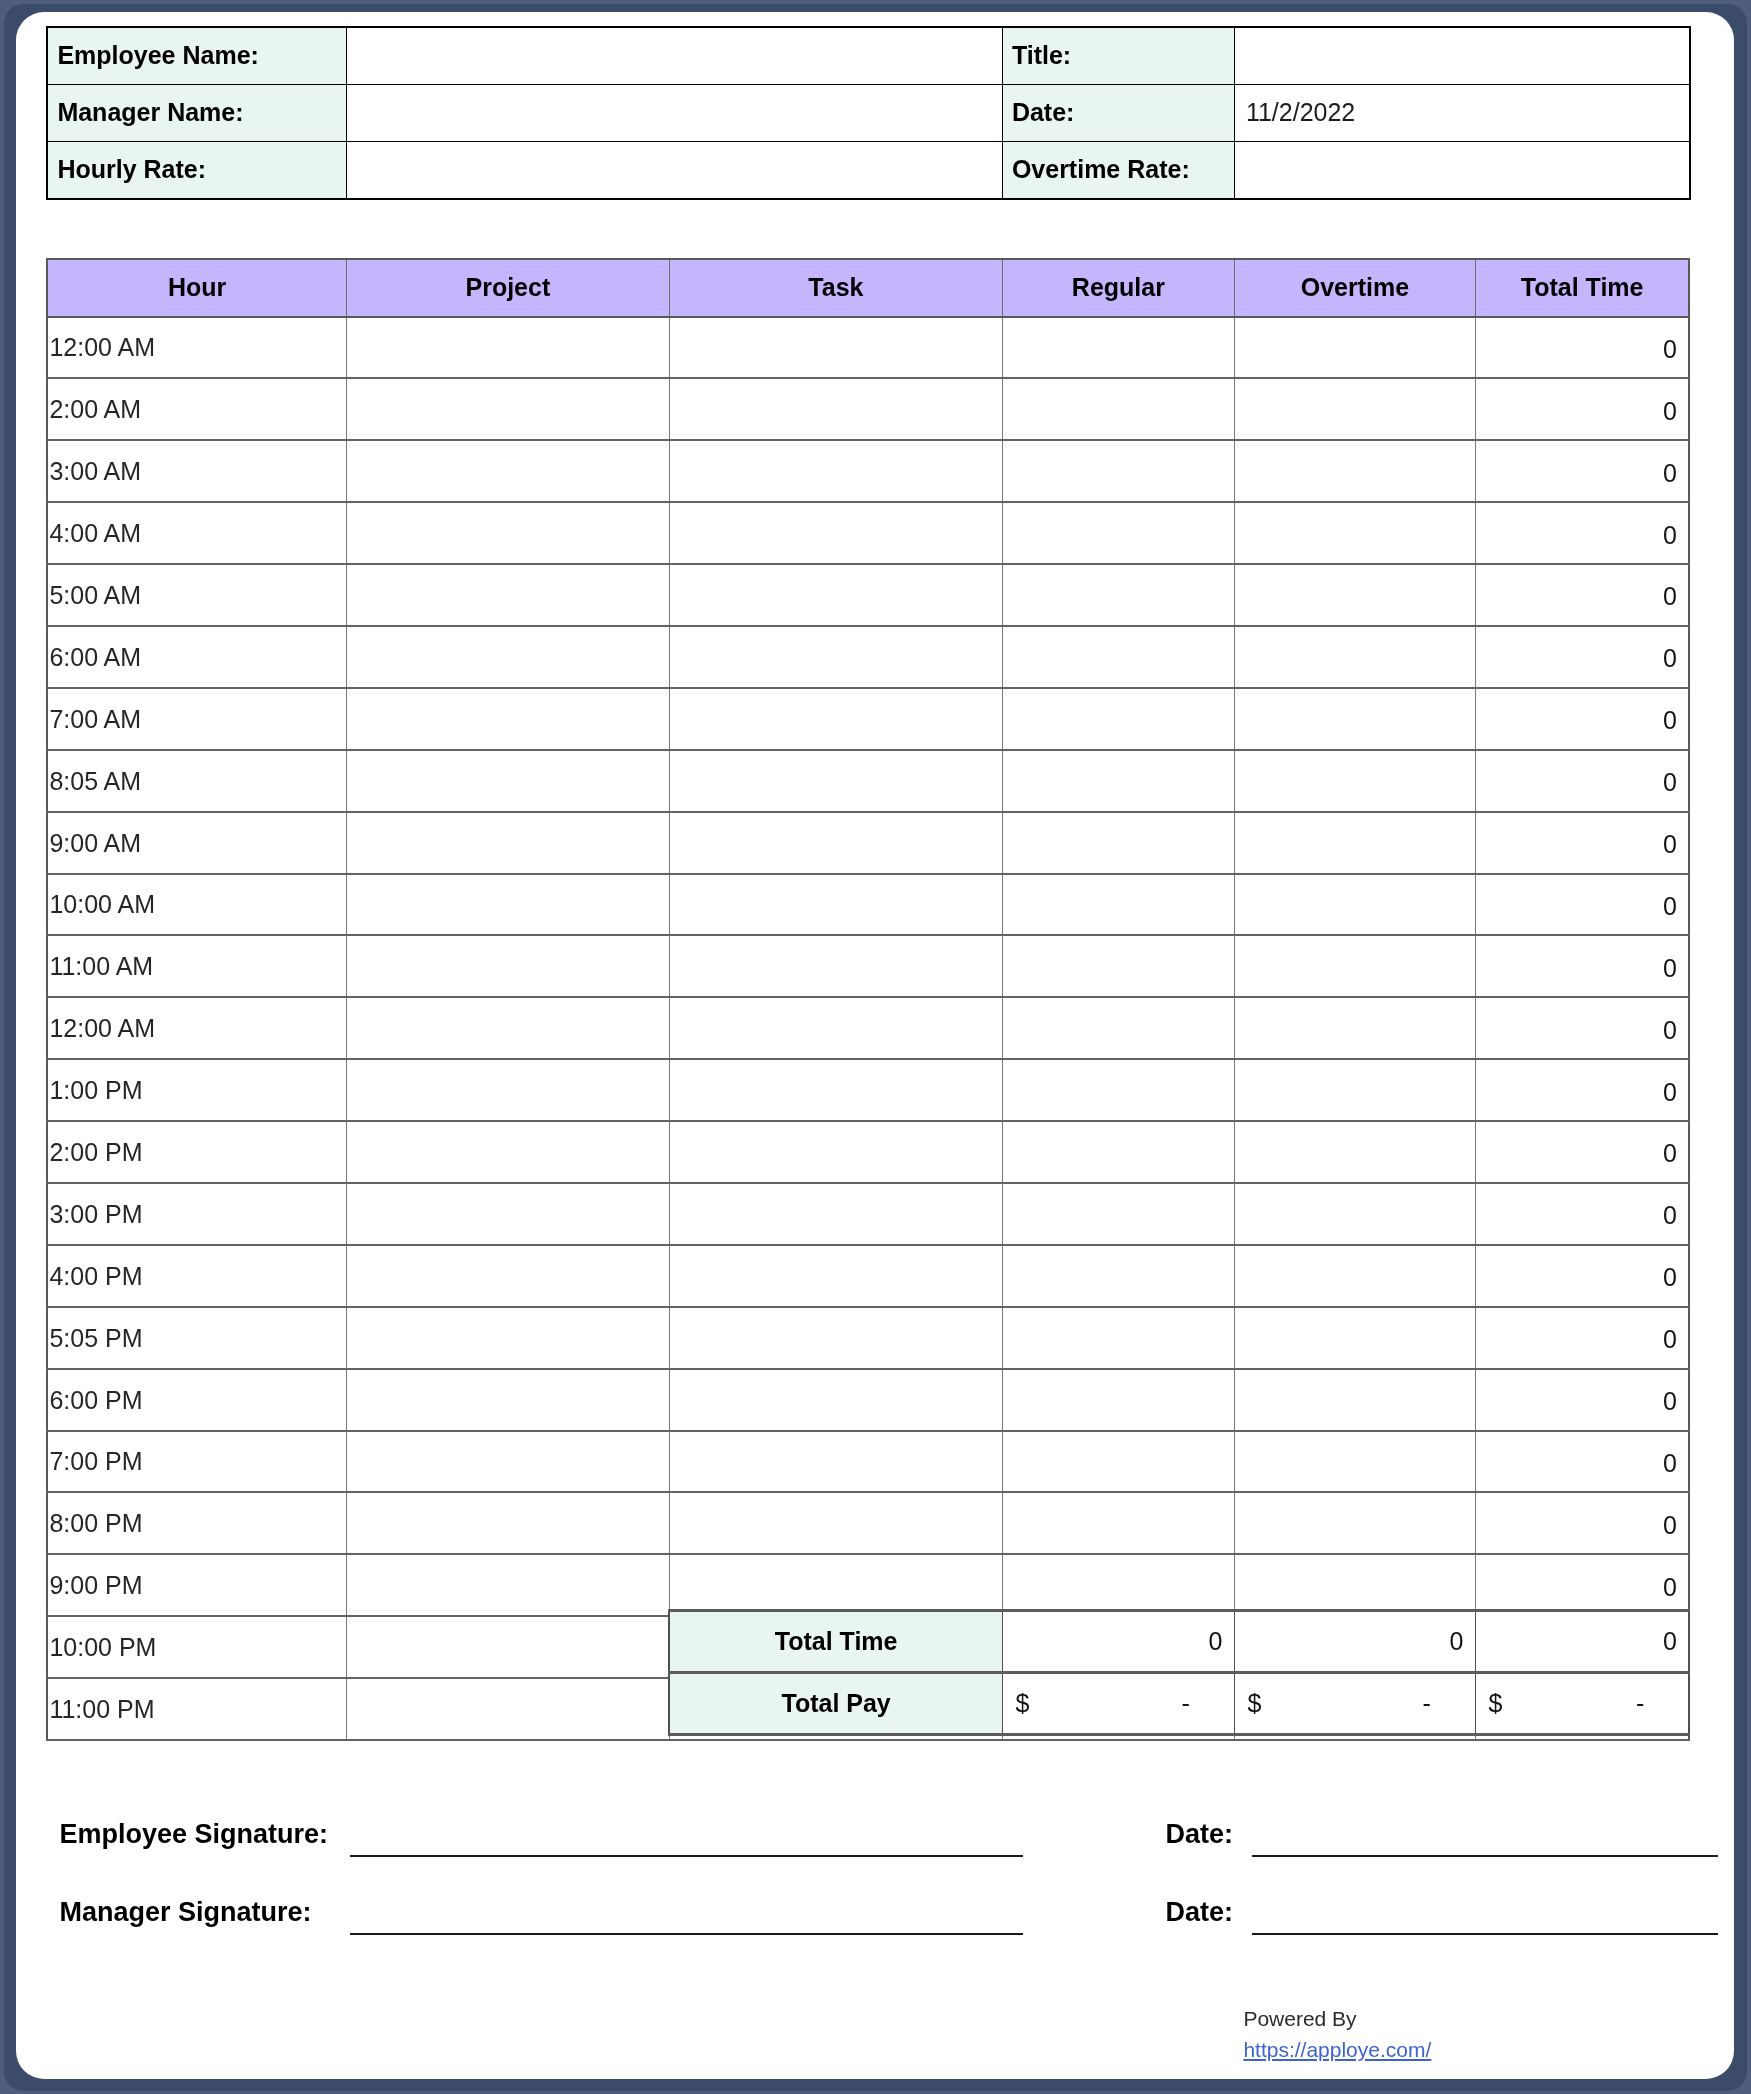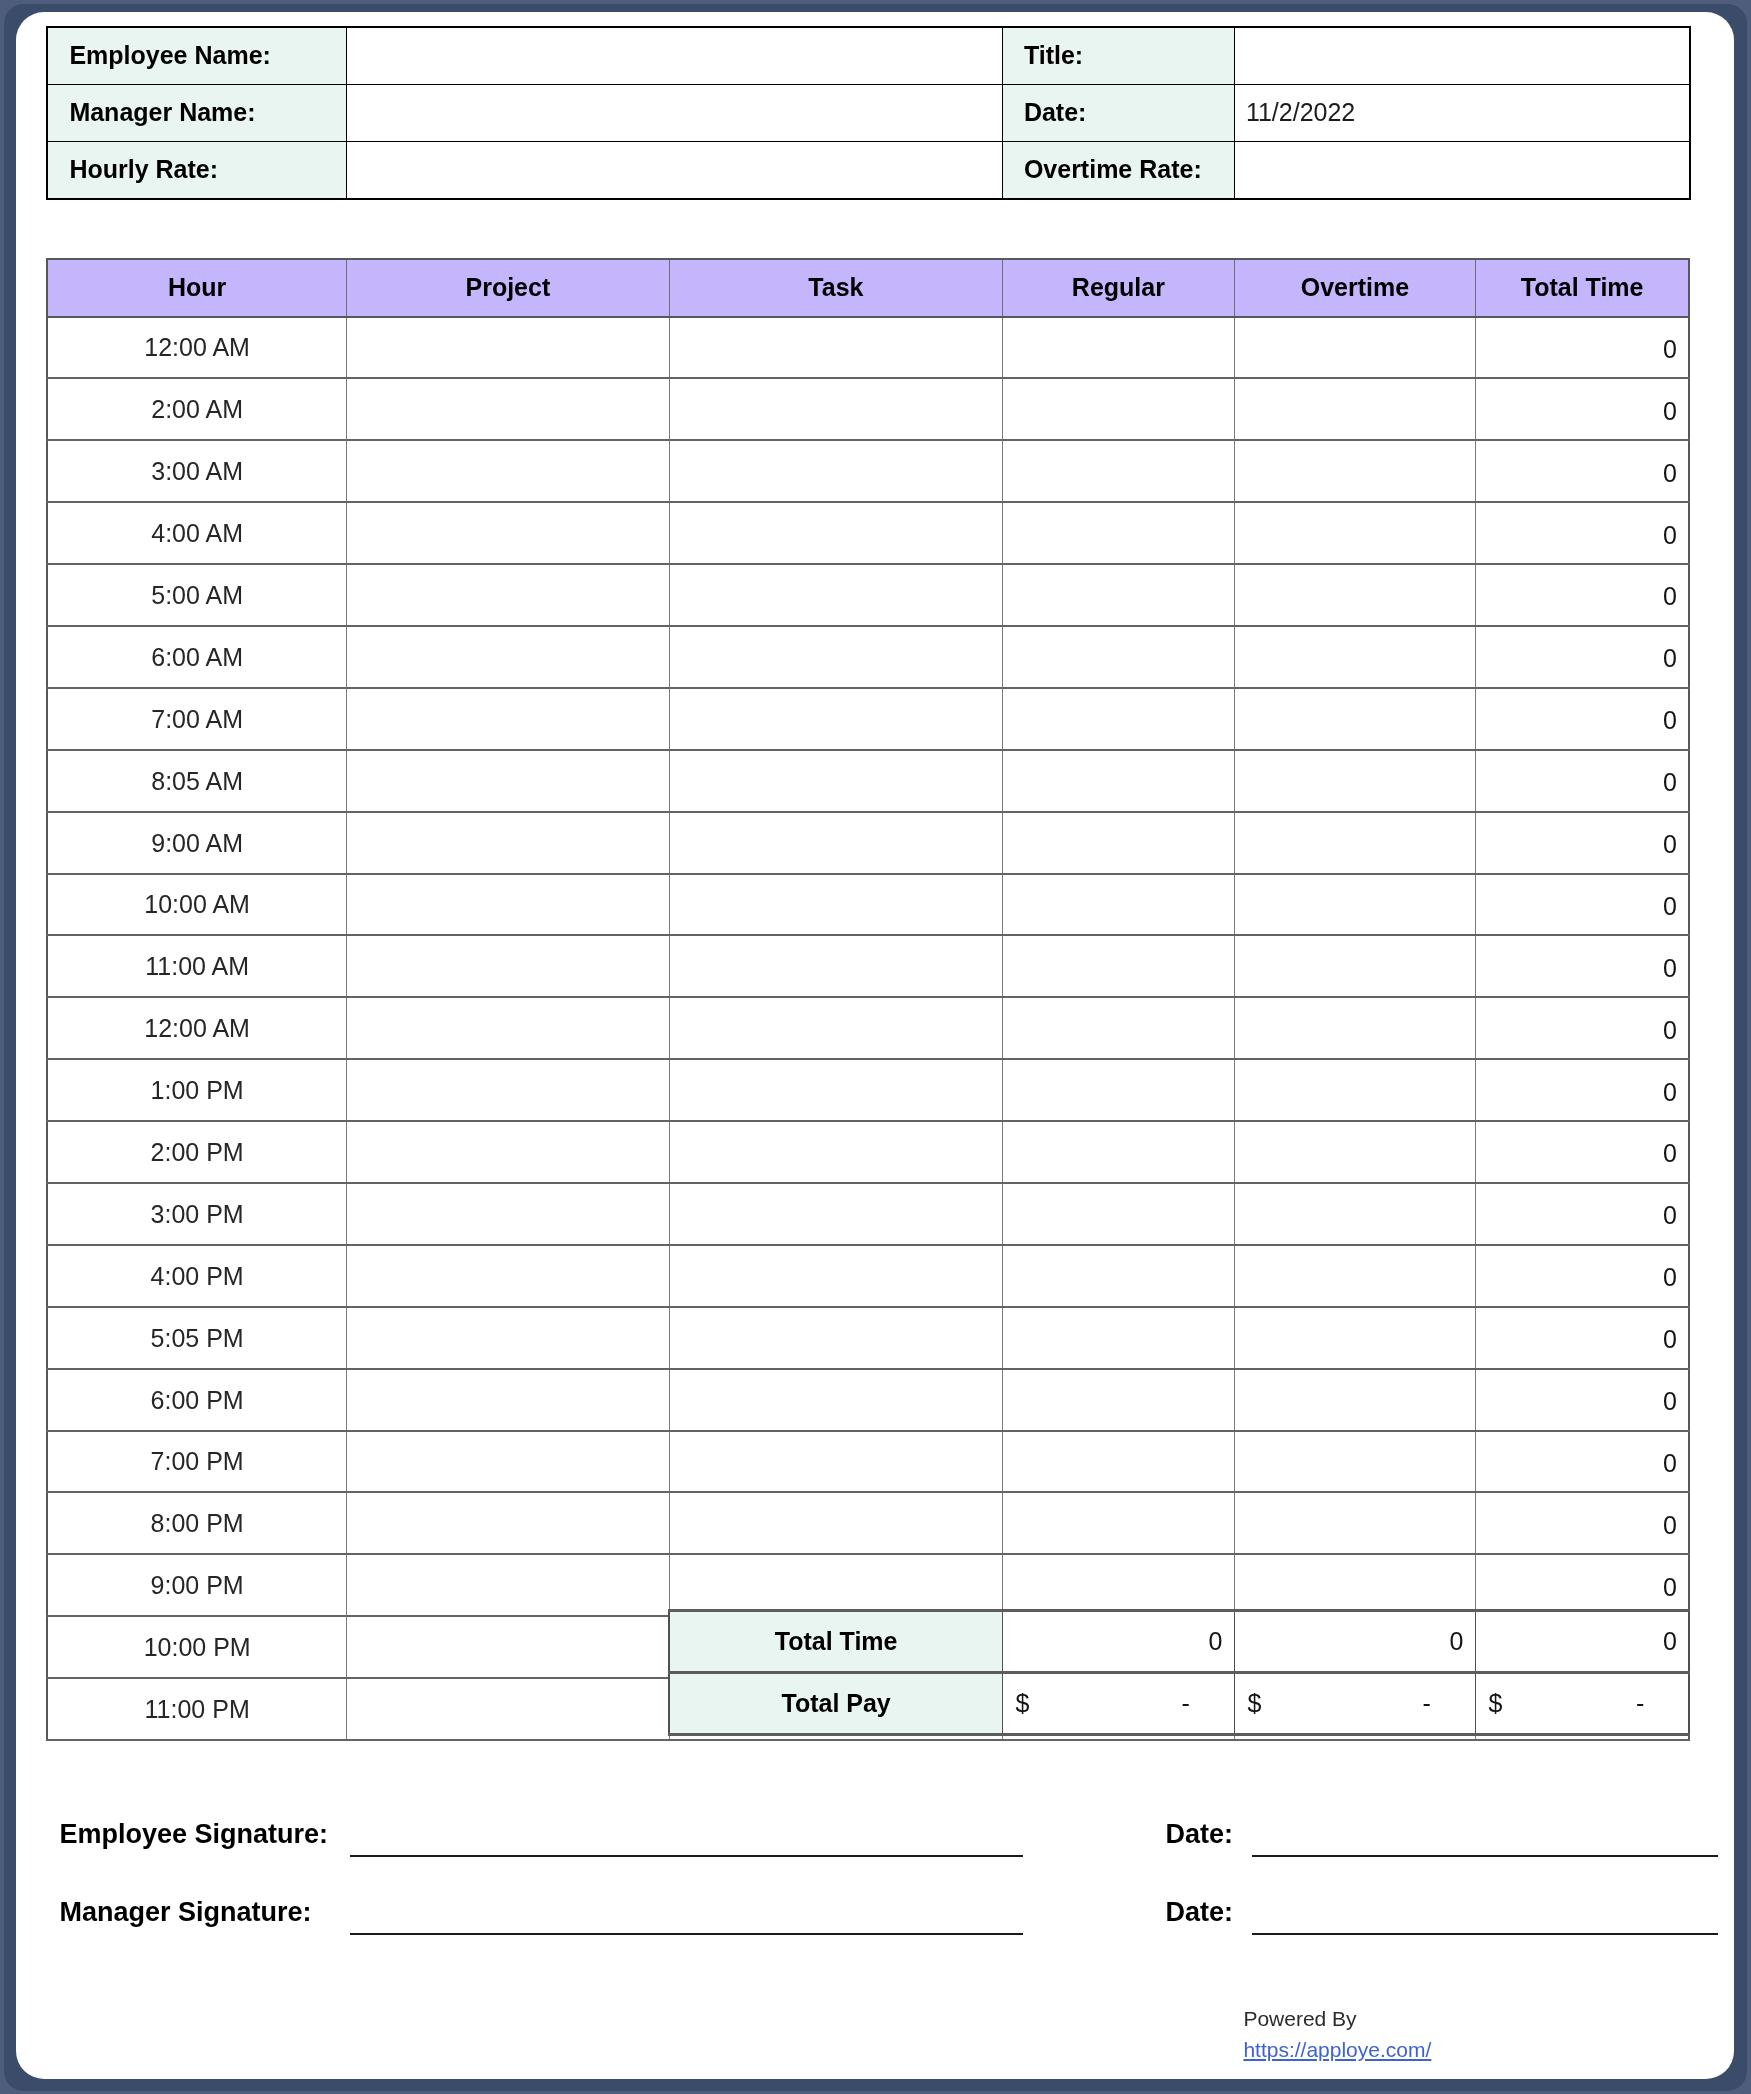--- a/index.html
+++ b/index.html
@@ -44,21 +44,21 @@
     border: 1.6px solid #000000;
     vertical-align: middle;
     font-size: 25px;
     overflow: hidden;
     white-space: nowrap;
   }
   .info-table { border: 2.5px solid #000000; }
   .info-table td.lbl {
     background: #e9f5f1;
     font-weight: 700;
-    padding-left: 21px;
+    padding-left: 9px;
     color: #000;
   }
   .info-table td.val {
     background: #ffffff;
     padding-left: 11px;
     font-weight: 400;
     color: #1c1c1c;
   }
 
   
@@ -88,21 +88,21 @@
     color: #262626;
     vertical-align: middle;
     border-left: 1.6px solid #7a7a7a;
     border-right: 1.6px solid #7a7a7a;
     border-top: 2.5px solid #636363;
     border-bottom: 2.5px solid #636363;
     background: #fff;
     overflow: hidden;
     white-space: nowrap;
   }
-  .main-table td.hour  { text-align: center; padding-top: 2px; }
+  .main-table td.hour  { text-align: left; padding-top: 2px; }
   .main-table td.zero  { text-align: right; padding-right: 11.5px; padding-top: 4.9px; color: #141414; }
 
   
   .totals-table {
     position: absolute;
     left: 652px;
     top: 1597px;
     width: 1021px;
     border: 2.5px solid #4f4f4f;
   }

